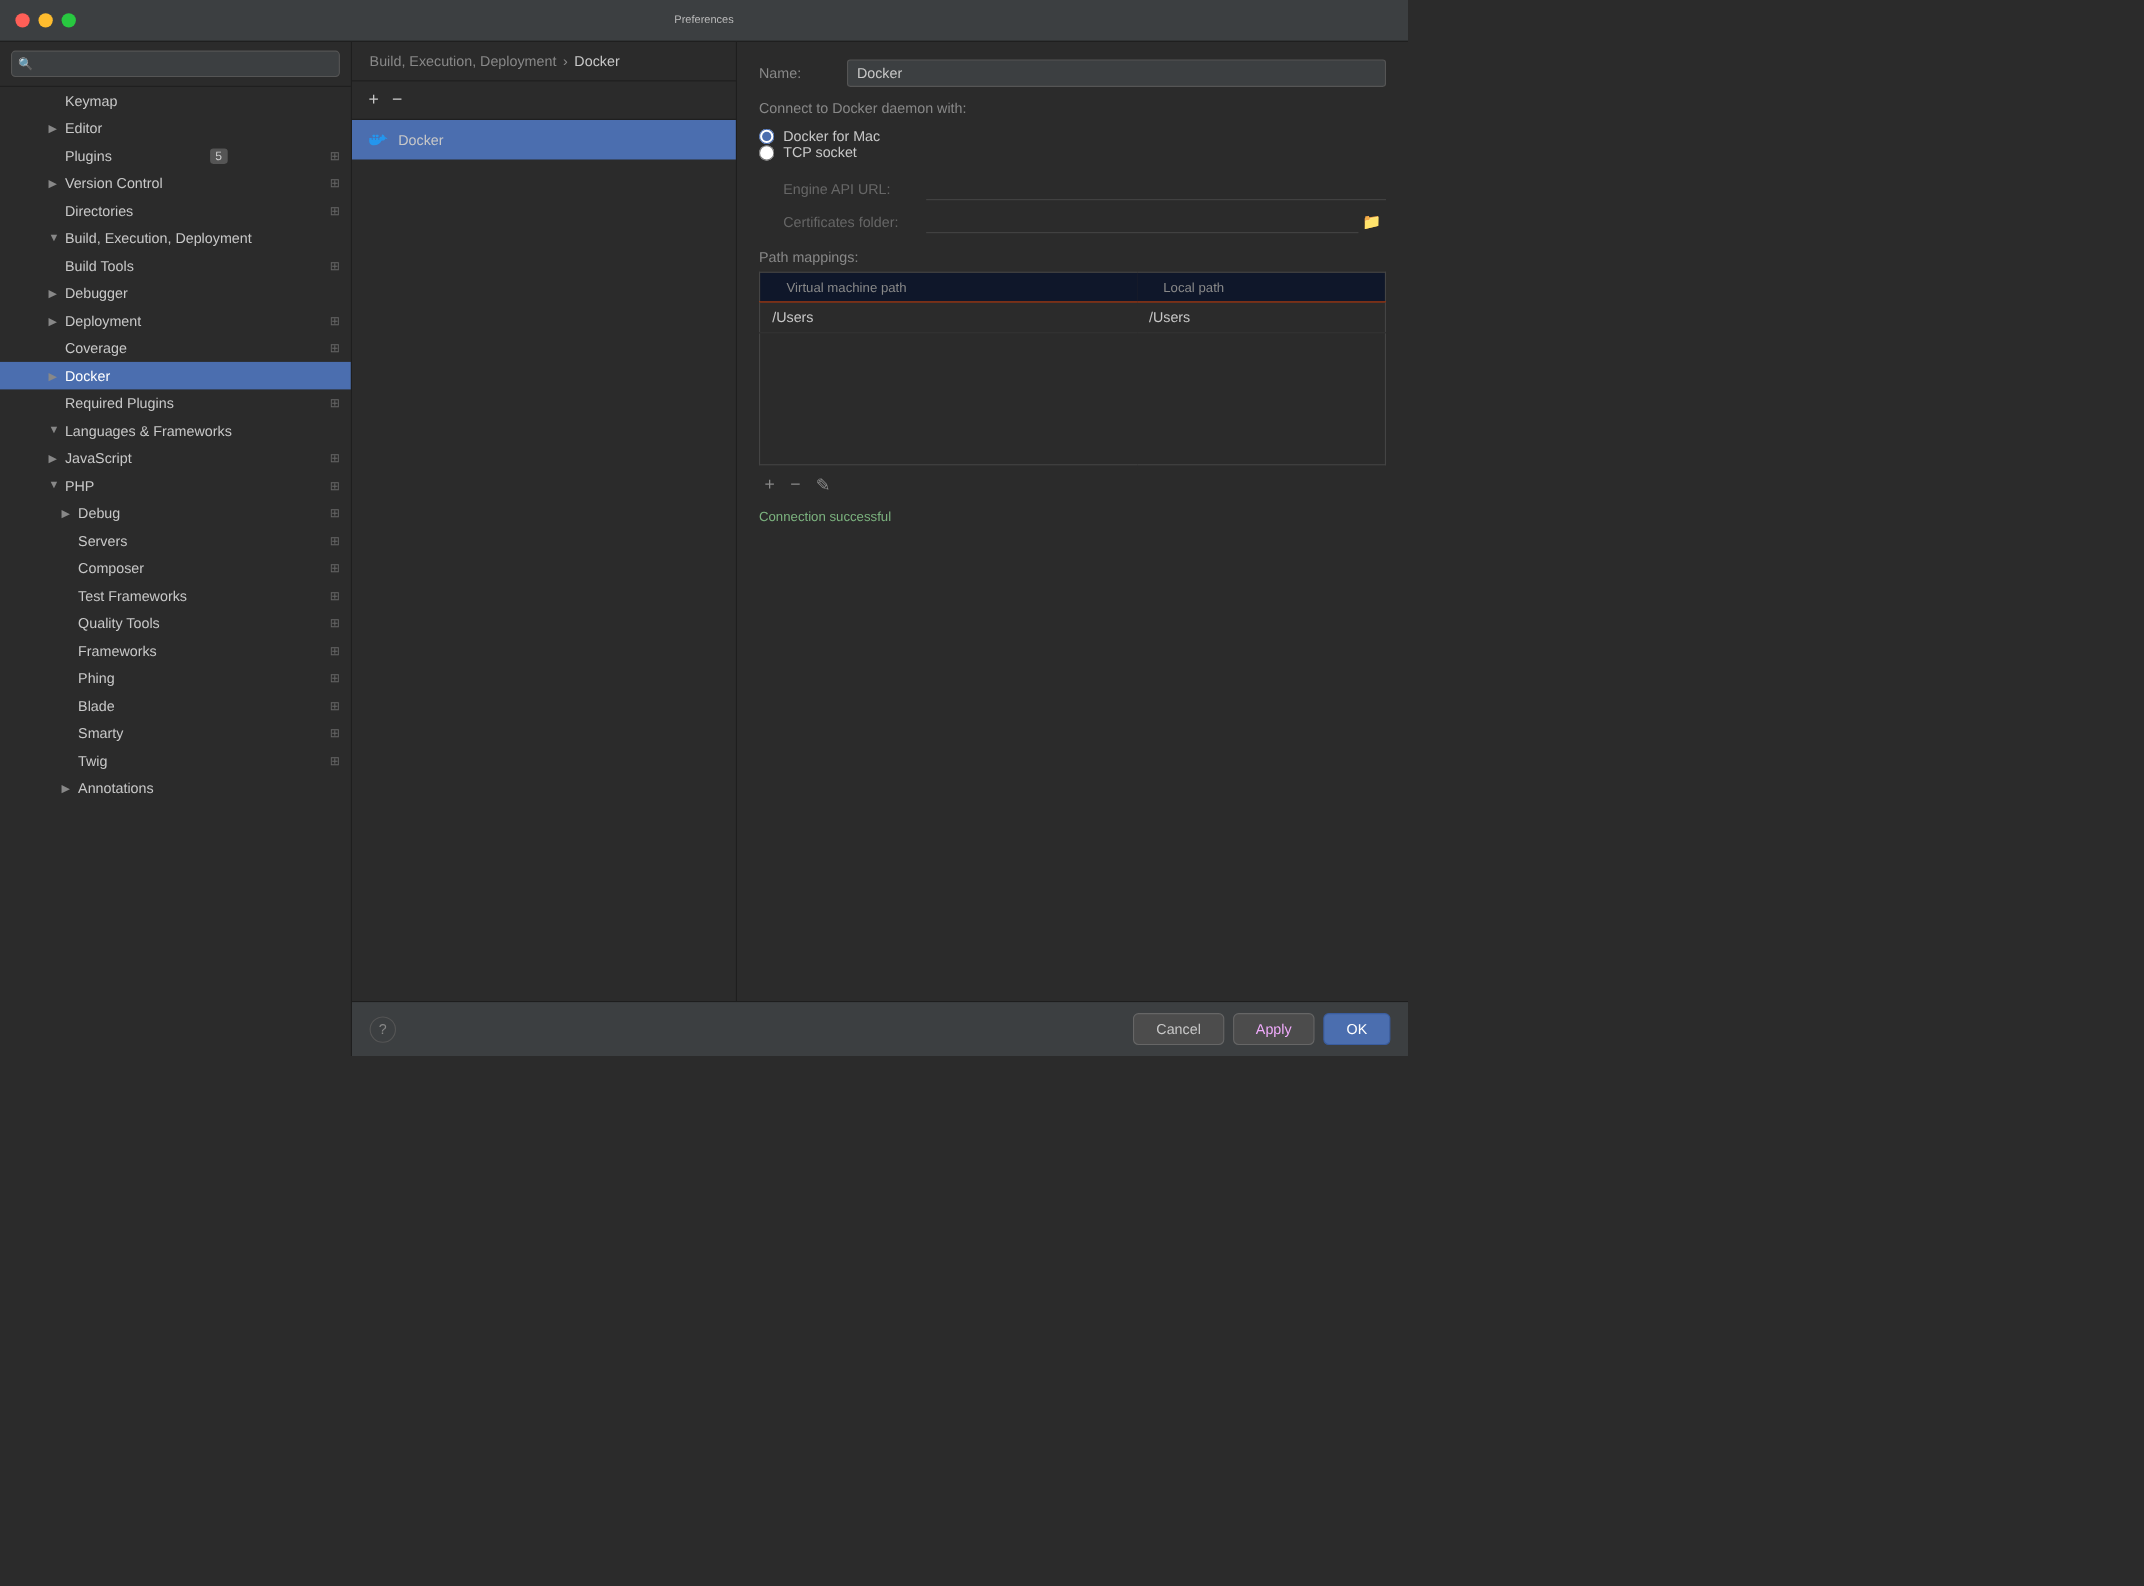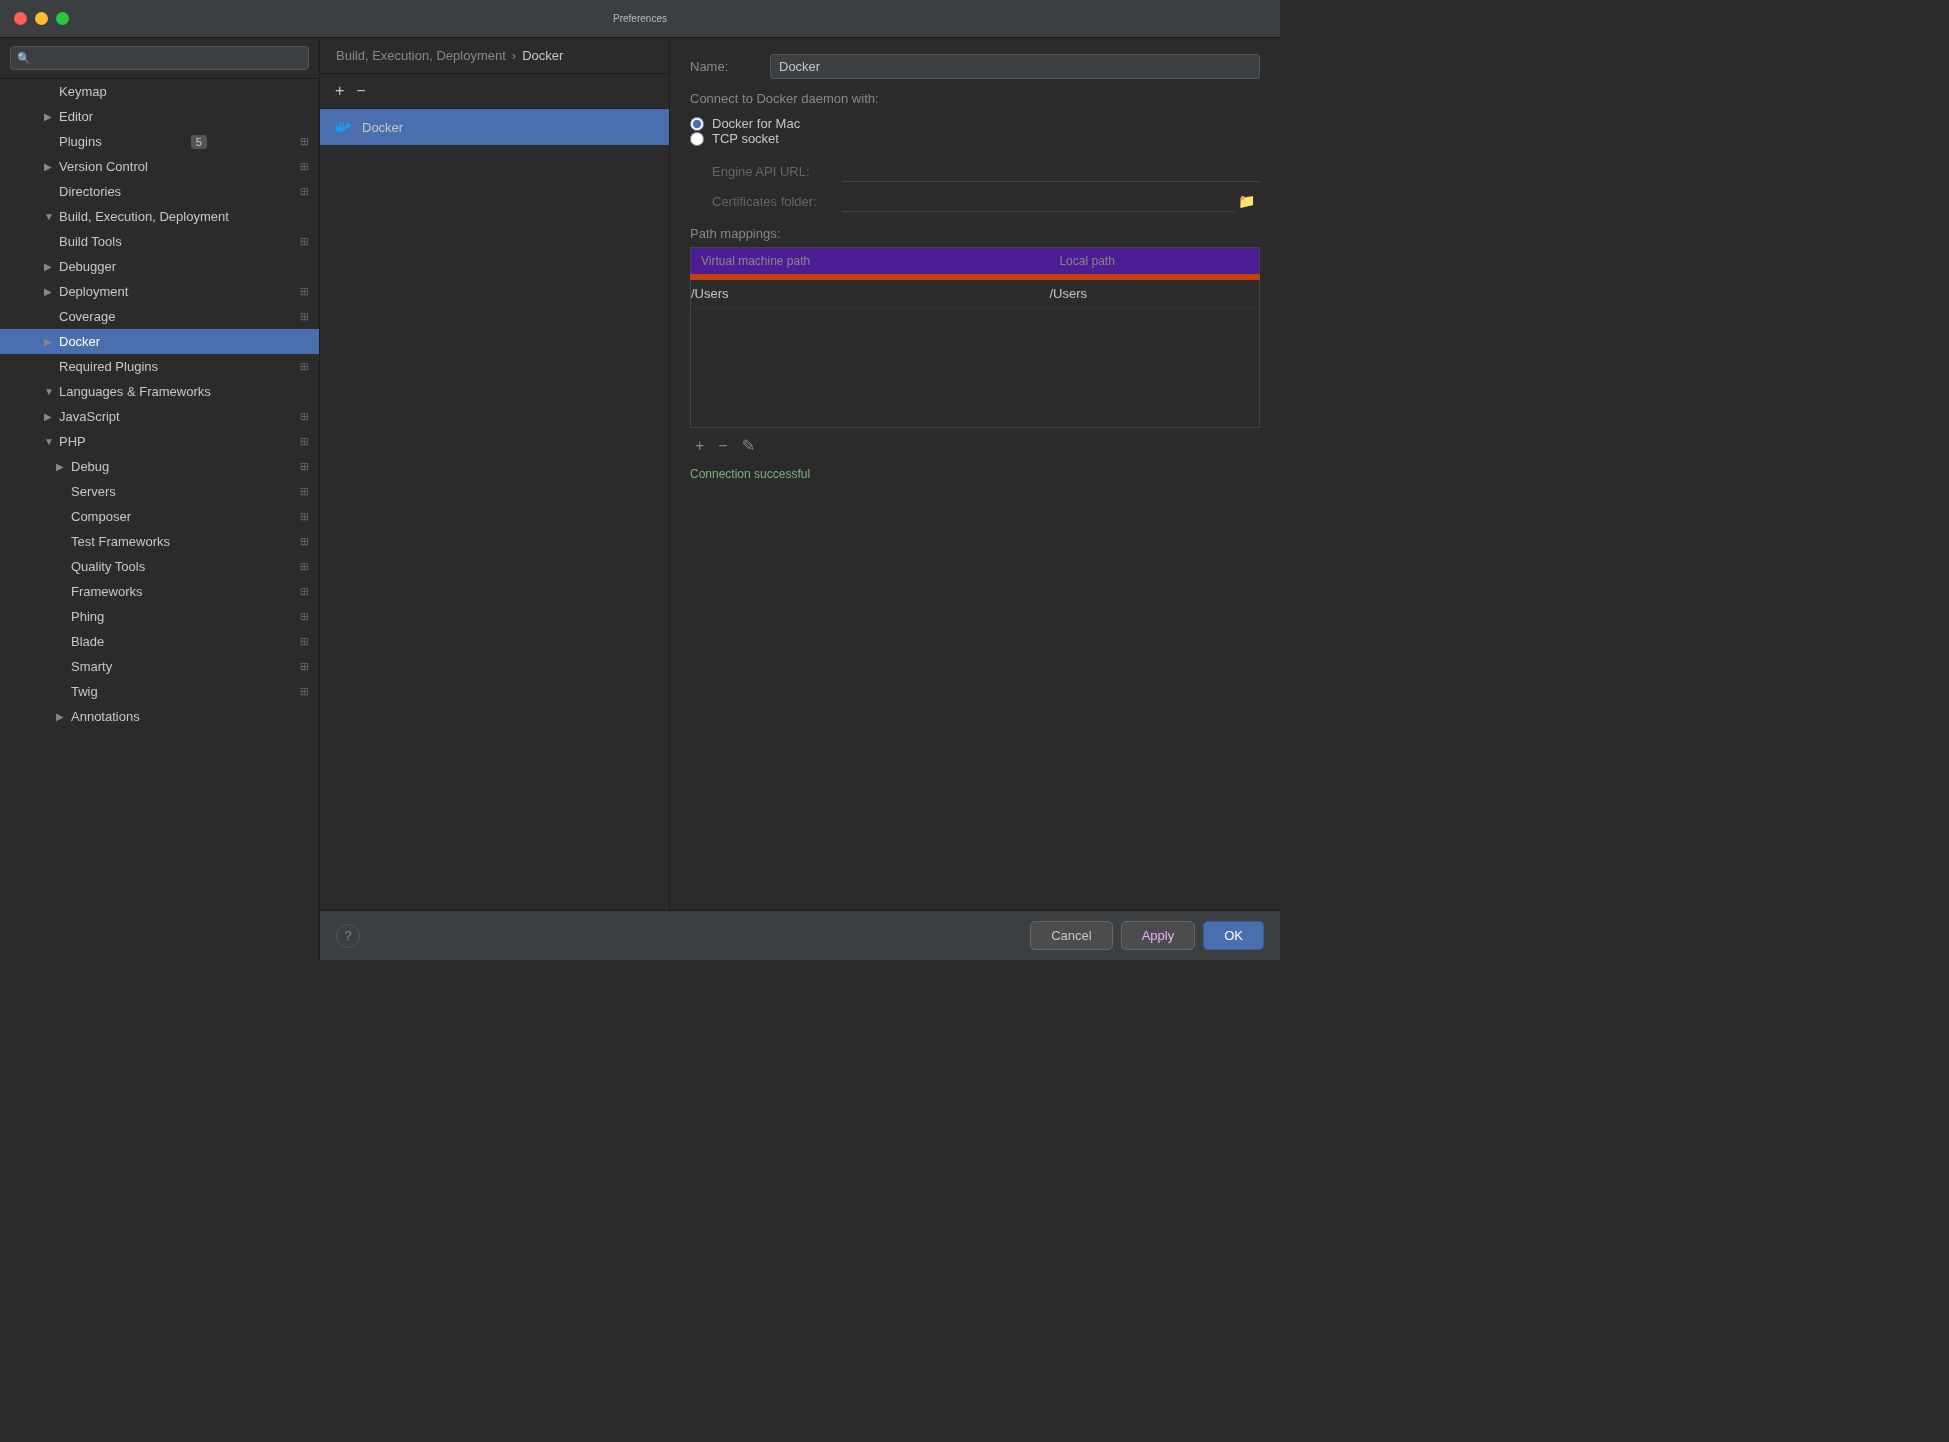--- a/index.html
+++ b/index.html
@@ -311,30 +311,30 @@
       font-size: 13px;
       margin-bottom: 6px;
     }
     .path-mappings-table {
       width: 100%;
       border: 1px solid #444;
       border-collapse: collapse;
       margin-bottom: 6px;
     }
     .path-mappings-table th {
-      background: #4c1d95;
+      background: #0f172a;
       color: #888;
       font-weight: normal;
-      padding: 6px 10px;
+      padding: 6px 24px;
       text-align: left;
       font-size: 12px;
-      border-bottom: 6px solid #c2410c;
+      border-bottom: 1px solid #c2410c;
     }
     .path-mappings-table td {
-      padding: 6px 0;
+      padding: 6px 11px;
       color: #c8c8c8;
       font-size: 13px;
       border-bottom: 1px solid #333;
     }
     .path-mappings-table tr:last-child td { border-bottom: none; }
 
     .table-toolbar {
       display: flex;
       gap: 4px;
       margin-bottom: 10px;

